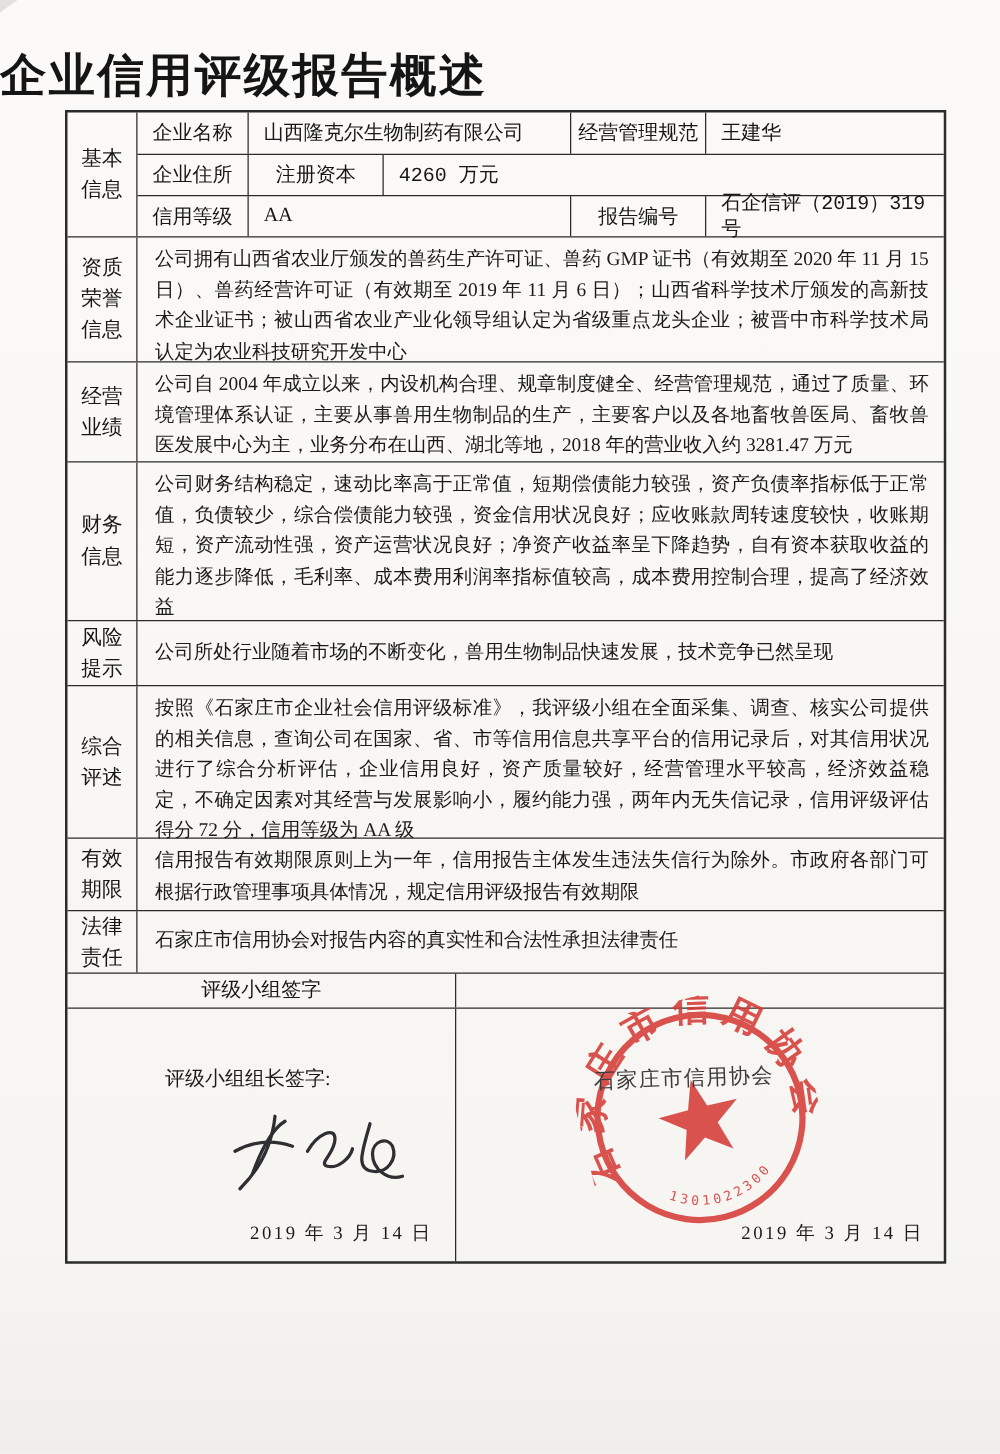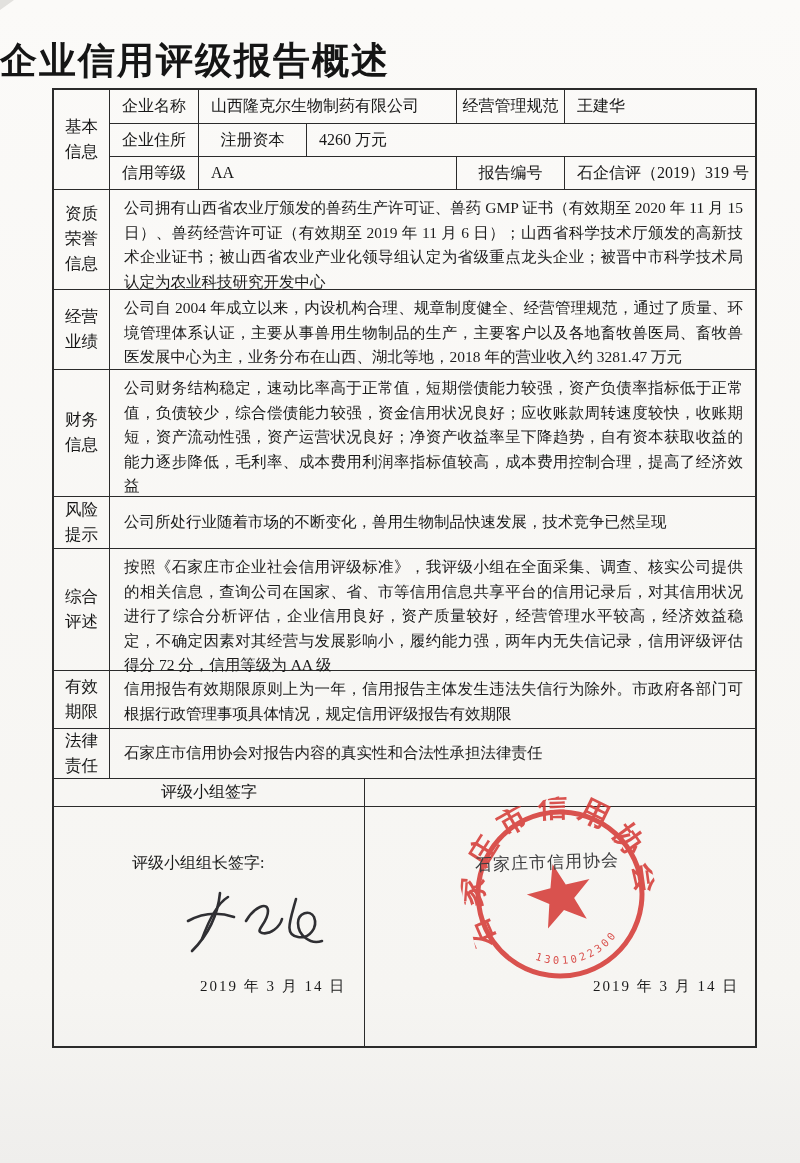--- a/index.html
+++ b/index.html
@@ -20,28 +20,28 @@
     line-height:24.6px;text-align:justify;color:#1b1b1b;}
   .txt.vcenter{display:flex;align-items:center;padding-top:0;padding-bottom:0;text-align:left;}
   
   .basic-wrap{flex:1;display:flex;flex-direction:column;}
   .b-row{display:flex;height:33px;box-sizing:border-box;border-top:1.4px solid #2b2b2b;}
   .b-row.first{border-top:none;}
   .b-cell{box-sizing:border-box;display:flex;align-items:center;font-size:16px;color:#171717;}
   .b-label1{flex:0 0 89px;justify-content:center;border-right:1.4px solid #2b2b2b;}
   .b-value1{flex:0 0 258px;padding-left:12px;border-right:1.4px solid #2b2b2b;}
   .b-label2{flex:0 0 108px;justify-content:center;border-right:1.4px solid #2b2b2b;}
-  .b-value2{flex:1;padding-left:12px;}
+  .b-value2{flex:1;padding-left:12px;font-family:Liberation Mono, monospace;}
   
   .sig-header{display:flex;height:28px;box-sizing:border-box;border-top:1.5px solid #2b2b2b;}
   .sig-header .h-cell{box-sizing:border-box;display:flex;align-items:center;justify-content:center;
     font-size:16px;color:#171717;}
   .sig-left{flex:0 0 311px;border-right:1.5px solid #2b2b2b;}
   .sig-right{flex:1;}
-  .sig-body{display:flex;height:240px;box-sizing:border-box;border-top:1.5px solid #2b2b2b;}
+  .sig-body{display:flex;height:203px;box-sizing:border-box;border-top:1.5px solid #2b2b2b;}
   .sig-cell{position:relative;box-sizing:border-box;}
   .leader-label{position:absolute;left:78px;top:46px;font-size:16px;color:#1b1b1b;}
   .sign-svg{position:absolute;left:118px;top:80px;}
   .date{position:absolute;font-size:15px;letter-spacing:2px;color:#1b1b1b;}
   .date-left{left:146px;top:170px;}
   .date-right{left:228px;top:170px;}
   .org-print{position:absolute;left:110px;top:44px;font-size:17px;letter-spacing:1px;
     color:#3c3c3e;transform:rotate(-2deg);white-space:nowrap;z-index:3;}
   .stamp{position:absolute;left:100px;top:-8px;width:190px;height:190px;
     transform:rotate(-14deg);opacity:.88;z-index:2;}

